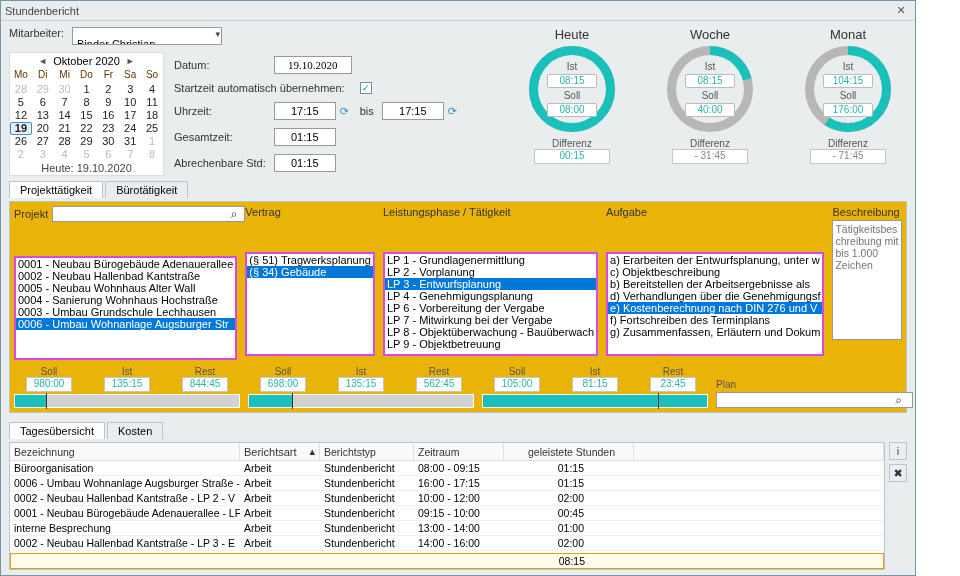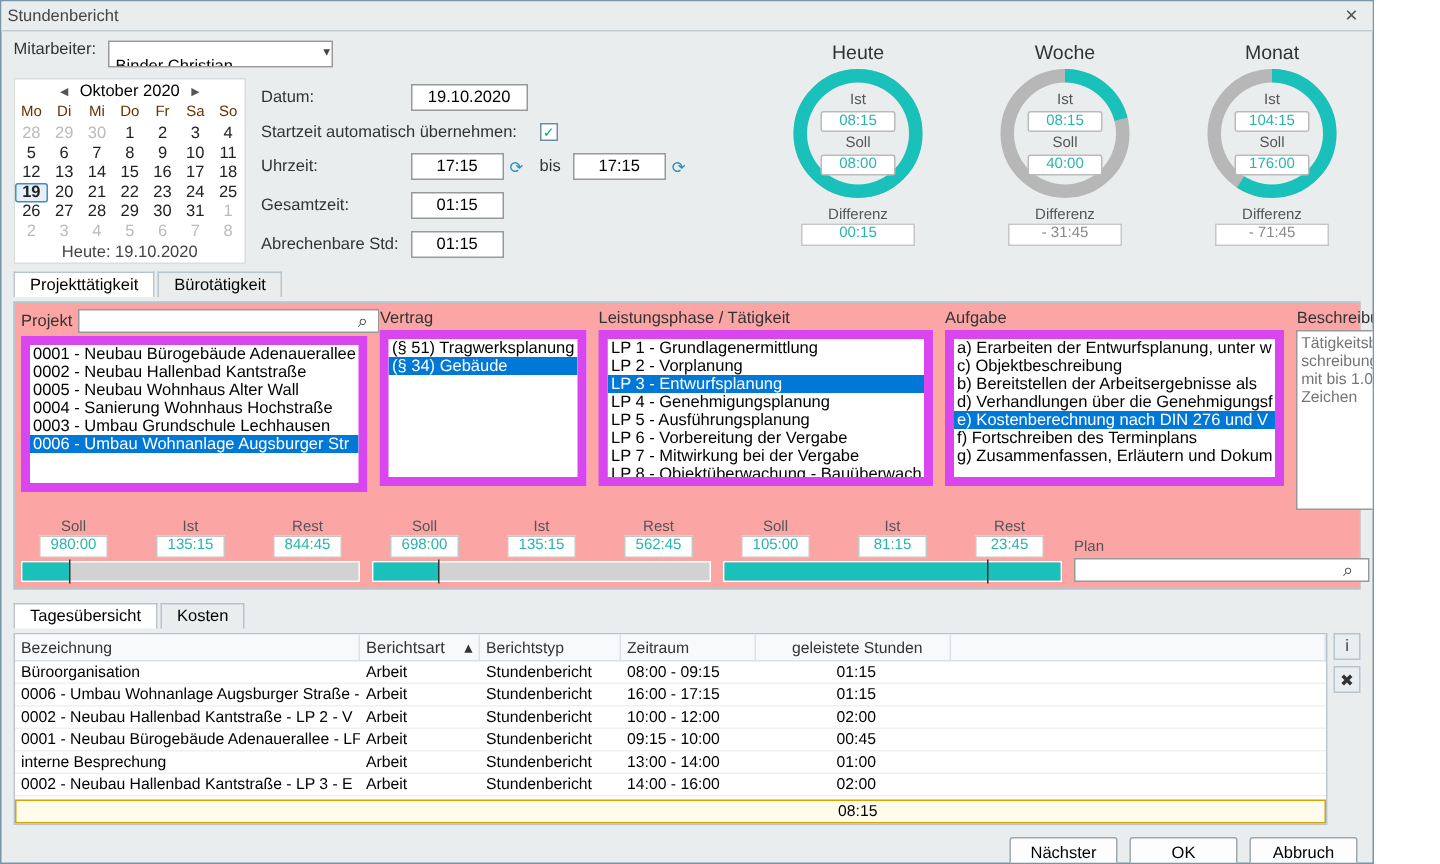--- a/index.html
+++ b/index.html
@@ -44,28 +44,28 @@
 .gauge .val { width: 50px; height: 14px; border: 1px solid #bbb; background: #fff; border-radius: 2px; text-align: center; font-size: 10px; color: #2ab3ad; line-height: 12px; }
 .gauge .lbl { font-size: 10px; color: #555; }
 .gauge .diff-label { font-size: 10px; color: #555; margin-top: 4px; }
 .gauge .diff { width: 76px; height: 15px; border: 1px solid #c6c6c6; background: #fff; text-align: center; font-size: 10px; color: #2ab3ad; }
 .gauge .diff.neg { color: #888; }
 
 .tabs { display: flex; gap: 2px; }
 .tab { padding: 2px 10px; border: 1px solid #b8c4ce; border-bottom: none; background: #eaedee; font-size: 11px; position: relative; top: 1px; }
 .tab.active { background: #ffffff; }
 
-.panel { border: 1px solid #b8c4ce; background: #fca5a5; padding: 4px; }
+.panel { border: 1px solid #b8c4ce; background: #eab308; padding: 4px; }
 
 .lists { display: flex; gap: 8px; align-items: stretch; }
 .listcol { display: flex; flex-direction: column; gap: 2px; flex: 1; }
 .listcol .head { display: flex; align-items: center; gap: 4px; }
 .listcol .head input { flex: 1; height: 16px; border: 1px solid #999; background: #fff; padding: 0 18px 0 2px; }
 .listcol .head .mag { margin-left: -18px; font-size: 12px; color: #444; }
-.listbox { height: 104px; border: 6px solid #d946ef; background: #fff; overflow: hidden; font-size: 10.5px; }
+.listbox { height: 104px; border: 2px solid #d946ef; background: #fff; overflow: hidden; font-size: 10.5px; margin-top: 32px; }
 .listbox .item { padding: 0 2px; height: 12px; line-height: 12px; white-space: nowrap; overflow: hidden; }
 .listbox .item.sel { background: #0078d7; color: #fff; }
 
 .stripstats { display: flex; gap: 8px; margin-top: 6px; align-items: flex-end; }
 .statgrp { flex: 1; display: flex; flex-direction: column; gap: 2px; }
 .statgrp .vals { display: flex; gap: 8px; }
 .statgrp .vals .v { flex: 1; display: flex; flex-direction: column; align-items: center; }
 .statgrp .vals .v .cap { font-size: 10px; color: #555; }
 .statgrp .vals .v .box { width: 46px; height: 15px; border: 1px solid #c6c6c6; background: #fff; text-align: center; font-size: 10px; color: #2ab3ad; }
 .bar { height: 14px; border: 1px solid #fff; background: #d2d2d2; position: relative; }
@@ -242,21 +242,21 @@
             <div class="day other">5</div>
             <div class="day other">6</div>
             <div class="day other">7</div>
             <div class="day other">8</div>
           </div>
         <div class="footer">Heute: 19.10.2020</div>
       </div>
 
       <div class="form" style="align-content:start; margin-top:4px">
         <span class="label">Datum:</span>
-        <input class="txt" style="width: 78px;" value="19.10.2020">
+        <input class="txt" style="width: 78px; font-family: Liberation Serif, serif;" value="19.10.2020">
         <span></span>
           <span></span>
           <span></span>
 
         <span class="label" style="grid-column:1/3">Startzeit automatisch übernehmen:</span>
         <span class="chk">✓</span>
         <span></span>
           <span></span>
 
         <span class="label">Uhrzeit:</span>
@@ -317,21 +317,20 @@
         </div>
         <div class="listcol">
           <div class="head">
               <span class="label">Leistungsphase / Tätigkeit</span>
             </div>
           <div class="listbox" id="list-phase" style="height:104px;overflow-y:auto">
               <div class="item">LP  1 - Grundlagenermittlung</div>
               <div class="item">LP  2 - Vorplanung</div>
               <div class="item sel">LP  3 - Entwurfsplanung</div>
               <div class="item">LP  4 - Genehmigungsplanung</div>
-              <div class="item">LP  5 - Ausführungsplanung</div>
               <div class="item">LP  6 - Vorbereitung der Vergabe</div>
               <div class="item">LP  7 - Mitwirkung bei der Vergabe</div>
               <div class="item">LP  8 - Objektüberwachung - Bauüberwach</div>
               <div class="item">LP  9 - Objektbetreuung</div>
             </div>
         </div>
         <div class="listcol">
           <div class="head">
               <span class="label">Aufgabe</span>
             </div>

